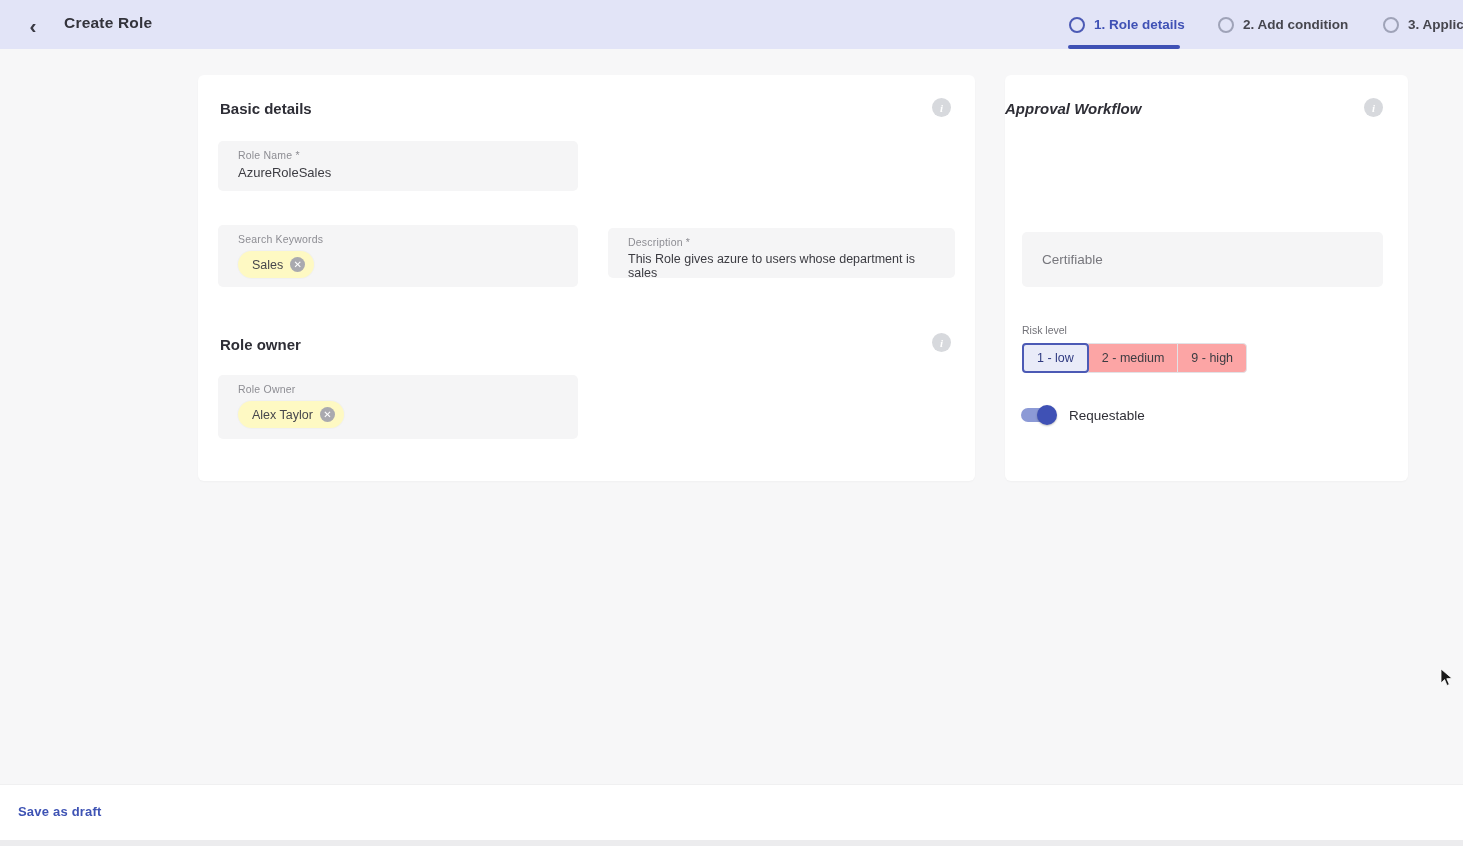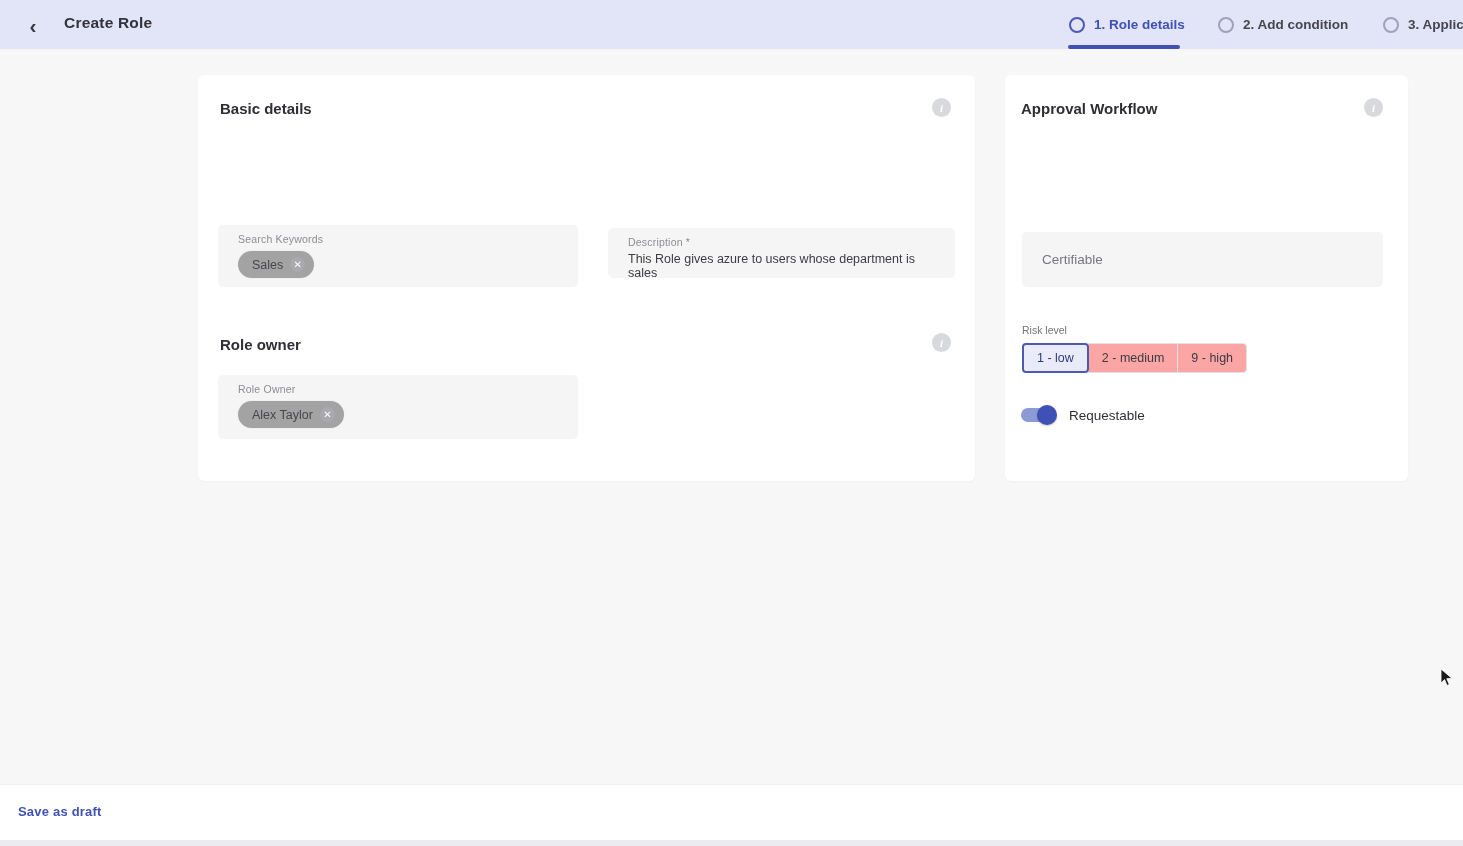--- a/index.html
+++ b/index.html
@@ -58,21 +58,21 @@
   }
   
   .field {
     position: absolute; background: #f5f5f6; border-radius: 5px;
     padding: 8px 14px 6px 20px;
   }
   .field-label { font-size: 10.5px; color: #8d8d93; letter-spacing: .2px; margin-bottom: 4px; }
   .field-value { font-size: 13px; color: #3c3c42; }
   .chip {
     display: inline-flex; align-items: center; gap: 7px;
-    background: #a3a3a3; border-radius: 15px; padding: 6px 9px 6px 14px;
+    background: #fef9c3; border-radius: 15px; padding: 6px 9px 6px 14px;
     font-size: 12.5px; color: #46464c; margin-top: 2px;
     box-shadow: 0 0 0 1px rgba(0,0,0,0.02);
   }
   .chip-x {
     width: 15px; height: 15px; border-radius: 50%; background: #a9a9af;
     color: #ffffff; font-size: 10px; display: flex; align-items: center;
     justify-content: center; cursor: pointer; line-height: 1;
   }
   .caret {
     position: absolute; right: 16px; top: 50%; margin-top: -4px;
@@ -141,20 +141,24 @@
       <span class="step-label">3. Applica</span>
     </div>
   </div>
   <div class="step-underline"></div>
 </div>
 
 <div class="card card-basic">
   <div class="card-heading" style="left:22px; top:25px;">Basic details</div>
   <div class="info-icon" style="left:734px; top:23px;">i</div>
 
+  <div class="field" style="left:20px; top:66px; width:360px; height:50px;">
+    <div class="field-label">Role Name *</div>
+    <div class="field-value">AzureRoleSales</div>
+  </div>
 
   <div class="field" style="left:20px; top:150px; width:360px; height:62px;">
     <div class="field-label">Search Keywords</div>
     <span class="chip">
       <span>Sales</span>
       <span class="chip-x">✕</span>
     </span>
   </div>
 
   <div class="field" style="left:410px; top:153px; width:347px; height:50px;">
@@ -169,21 +173,21 @@
     <div class="field-label">Role Owner</div>
     <span class="chip">
       <span>Alex Taylor</span>
       <span class="chip-x">✕</span>
     </span>
   </div>
 
 </div>
 
 <div class="card card-workflow">
-  <div class="card-heading" style="left:16px; top:25px;">Approval Workflow</div>
+  <div class="card-heading" style="left:0; top:25px;font-style:italic;">Approval Workflow</div>
   <div class="info-icon" style="left:359px; top:23px;">i</div>
 
 
   <div class="field placeholder-field" style="left:17px; top:157px; width:361px; height:55px;">
     <span class="placeholder-text">Certifiable</span>
   </div>
 </div>
 
 <div class="risk-label">Risk level</div>
 <div class="risk-group">

